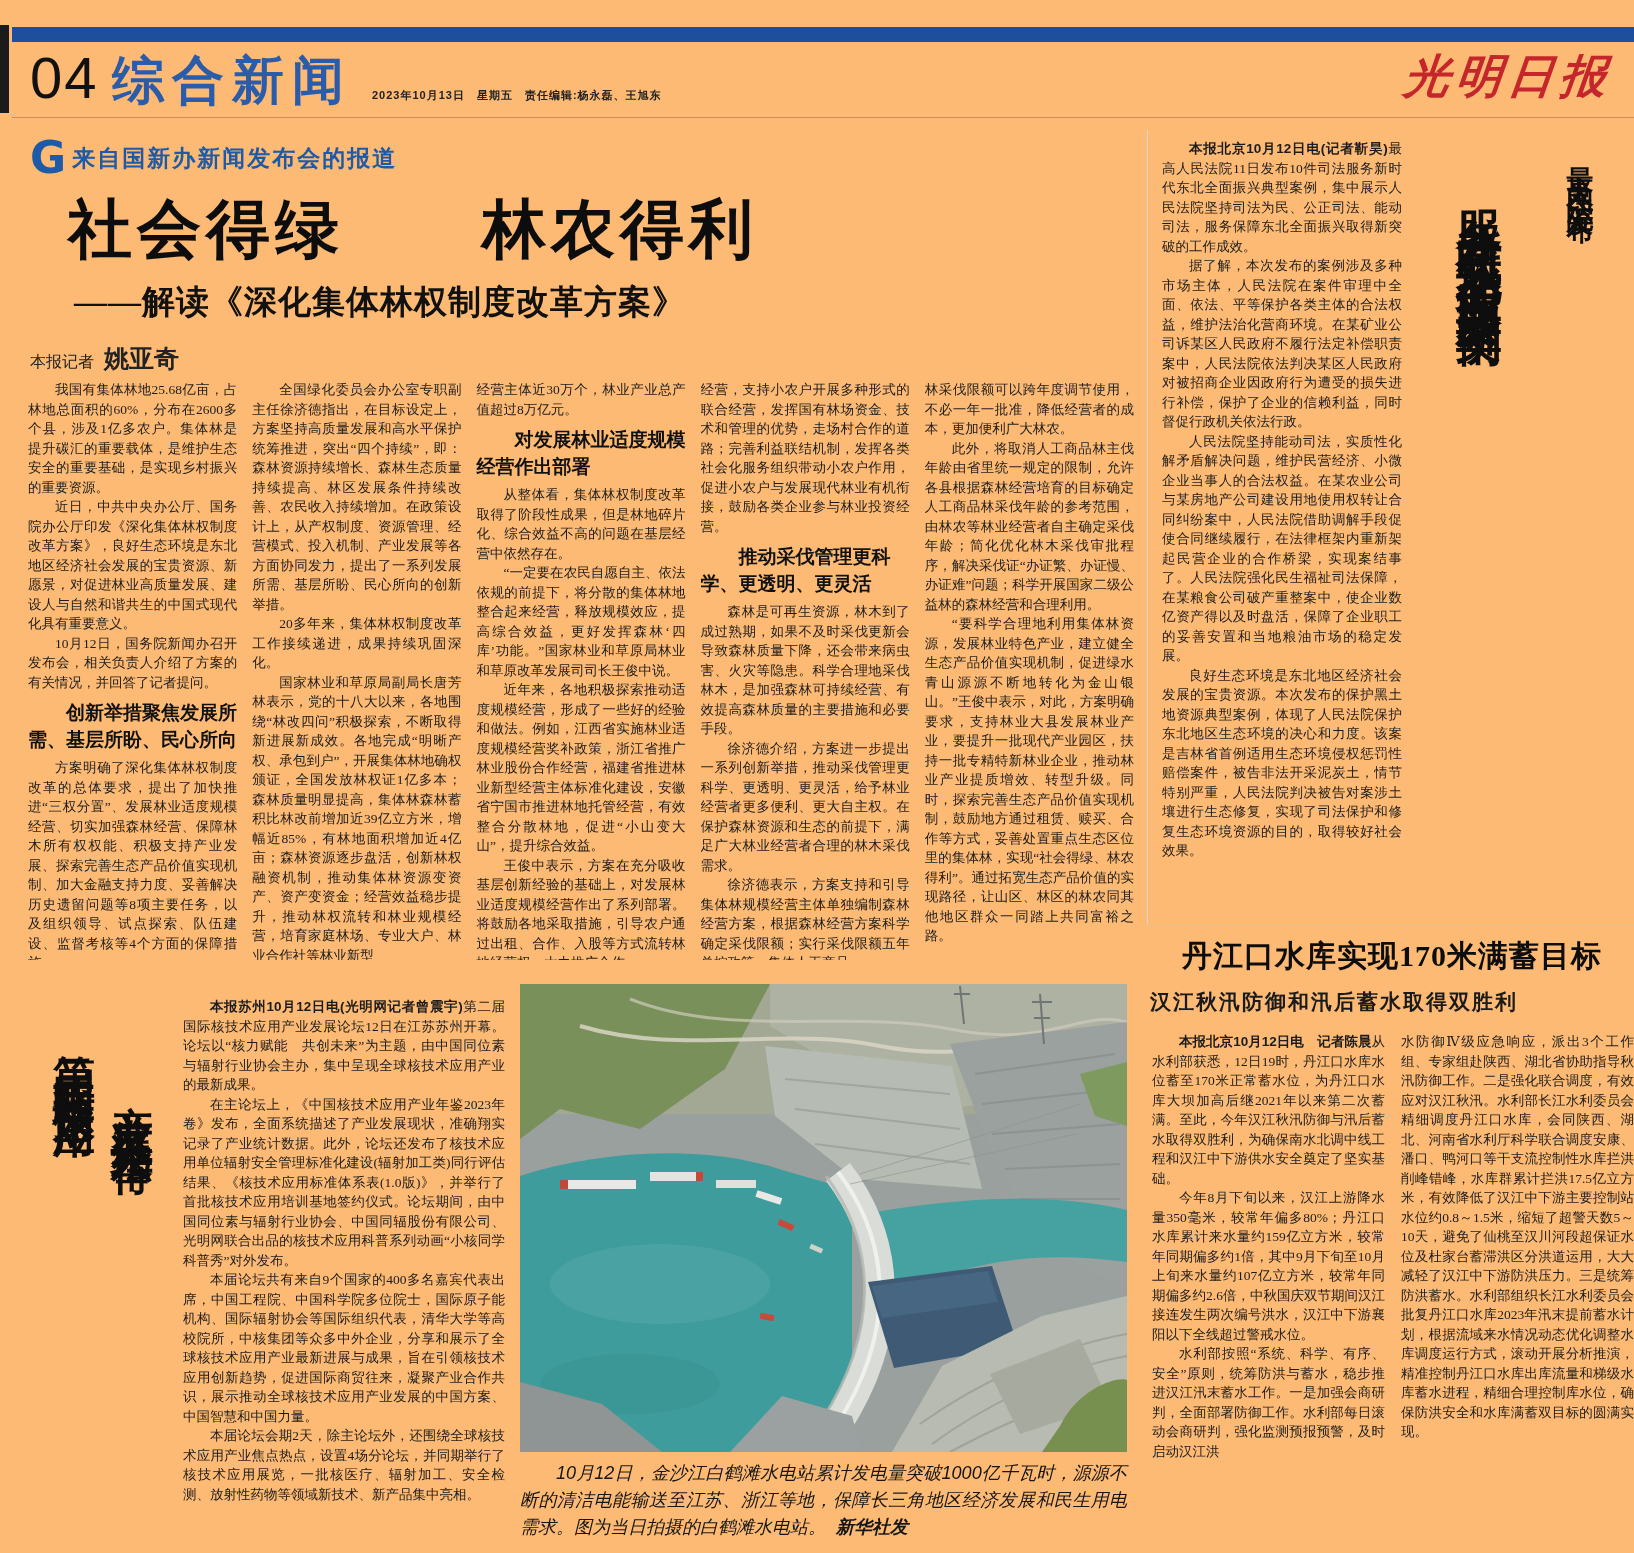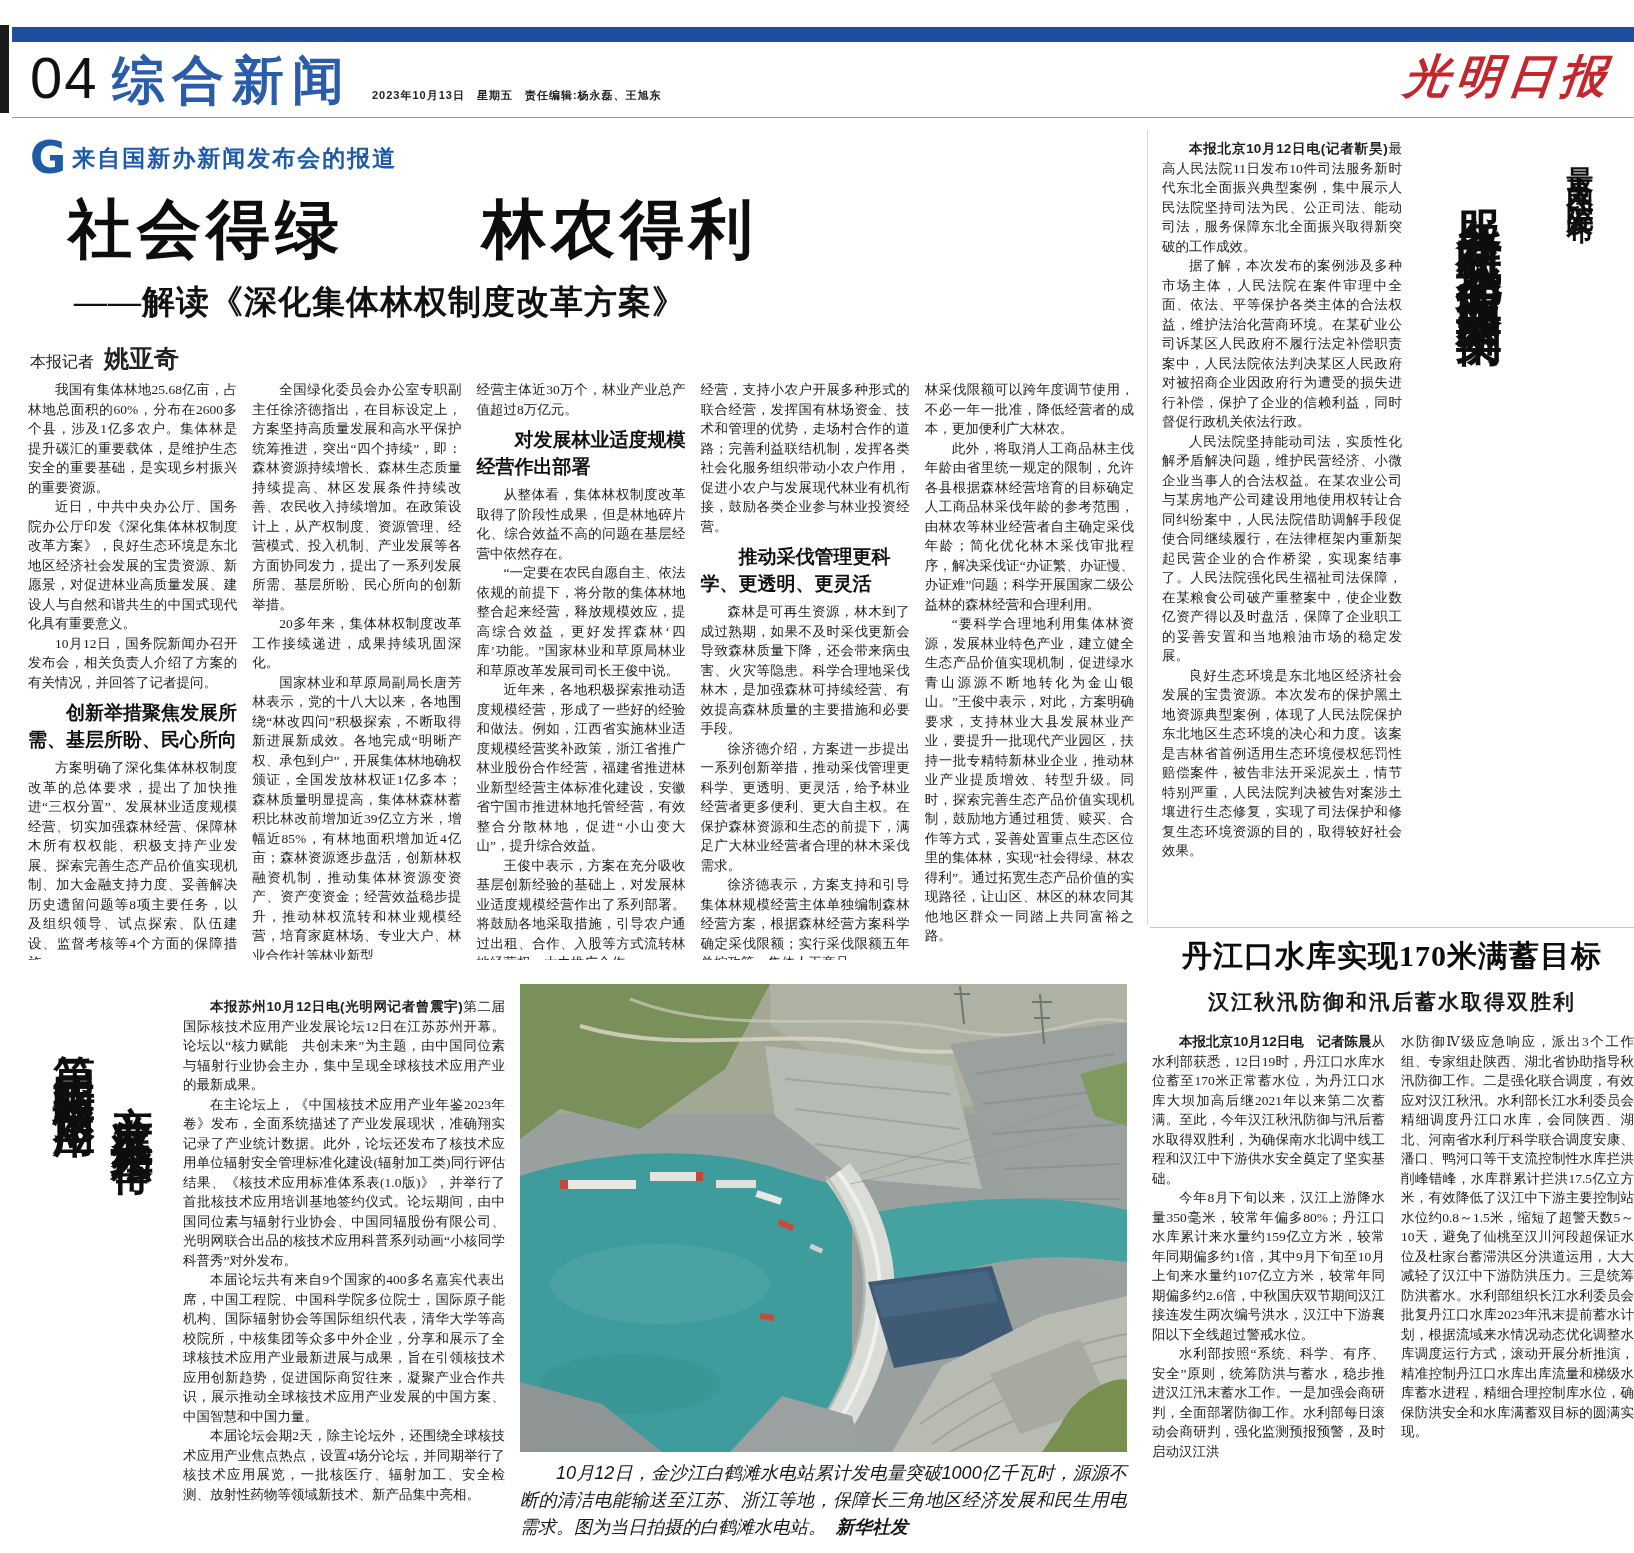--- a/index.html
+++ b/index.html
@@ -1,16 +1,16 @@
 <!DOCTYPE html>
 <html><head>
 <meta charset="utf-8">
 <style>
   html,body{margin:0;padding:0;background:#e8e6e2;}
-  .page{position:relative;width:1634px;height:1553px;background:#ffffff;overflow:hidden;
+  .page{position:relative;width:1634px;height:1553px;background:#fdba74;overflow:hidden;
         font-family:"Liberation Sans","DejaVu Sans",sans-serif;color:#1d1d1d;}
   
   .topbar{position:absolute;left:12px;top:27px;right:0;height:15px;background:#1e4f9c;}
   .left-edge{position:absolute;left:0;top:25px;width:9px;height:88px;background:#1b1b1b;}
   .page-num{position:absolute;left:30px;top:44px;font-size:58px;font-weight:400;color:#111;letter-spacing:2px;}
   .section-title{position:absolute;left:112px;top:46px;font-size:52px;font-weight:bold;color:#2a5caa;letter-spacing:8px;}
   .dateline{position:absolute;left:372px;top:88px;font-size:11px;font-weight:bold;color:#222;letter-spacing:1px;}
   .masthead{position:absolute;right:22px;top:46px;font-family:"Liberation Serif","DejaVu Serif",serif;
             font-style:italic;font-weight:bold;font-size:46px;color:#c5262c;transform:skewX(-6deg);letter-spacing:6px;}
   .header-rule{position:absolute;left:12px;right:0;top:117px;height:1px;background:#9a9a9a;}
@@ -39,21 +39,21 @@
   .court-body{position:absolute;left:1162px;top:139px;width:240px;height:788px;overflow:hidden;}
   .v-text{writing-mode:vertical-rl;text-orientation:upright;position:absolute;
           font-family:"Liberation Serif","DejaVu Serif",serif;font-weight:900;color:#0e0e0e;}
   .court-kicker{left:1562px;top:146px;height:300px;font-size:27px;letter-spacing:7px;
                 font-family:"Liberation Sans",sans-serif;font-weight:bold;}
   .court-headline{left:1448px;top:174px;height:770px;font-size:46px;letter-spacing:8px;}
   .divider-h-right{position:absolute;left:1150px;top:927px;width:484px;height:1px;background:#c9c7c3;}
   
   .res-headline{position:absolute;left:1150px;top:936px;width:484px;text-align:center;
                 font-family:"Liberation Serif",serif;font-size:30px;font-weight:800;letter-spacing:1px;color:#0d0d0d;}
-  .res-subheadline{position:absolute;left:1150px;top:988px;width:484px;text-align:center;
+  .res-subheadline{position:absolute;left:1150px;top:988px;width:484px;
                    font-family:Liberation Sans, sans-serif;font-size:21px;font-weight:600;letter-spacing:2px;color:#1a1a1a;}
   .res-cols{position:absolute;left:1152px;top:1032px;width:482px;height:515px;display:flex;gap:16px;overflow:hidden;}
   .res-col{flex:1;overflow:hidden;}
   
   .nuke-head-1{left:46px;top:1022px;height:500px;font-size:42px;letter-spacing:7px;}
   .nuke-head-2{left:104px;top:1072px;height:400px;font-size:42px;letter-spacing:7px;}
   .nuke-body{position:absolute;left:183px;top:997px;width:322px;height:540px;overflow:hidden;}
   
   .photo{position:absolute;left:520px;top:984px;width:607px;height:468px;overflow:hidden;background:#8f9696;}
   .photo svg{display:block;}

